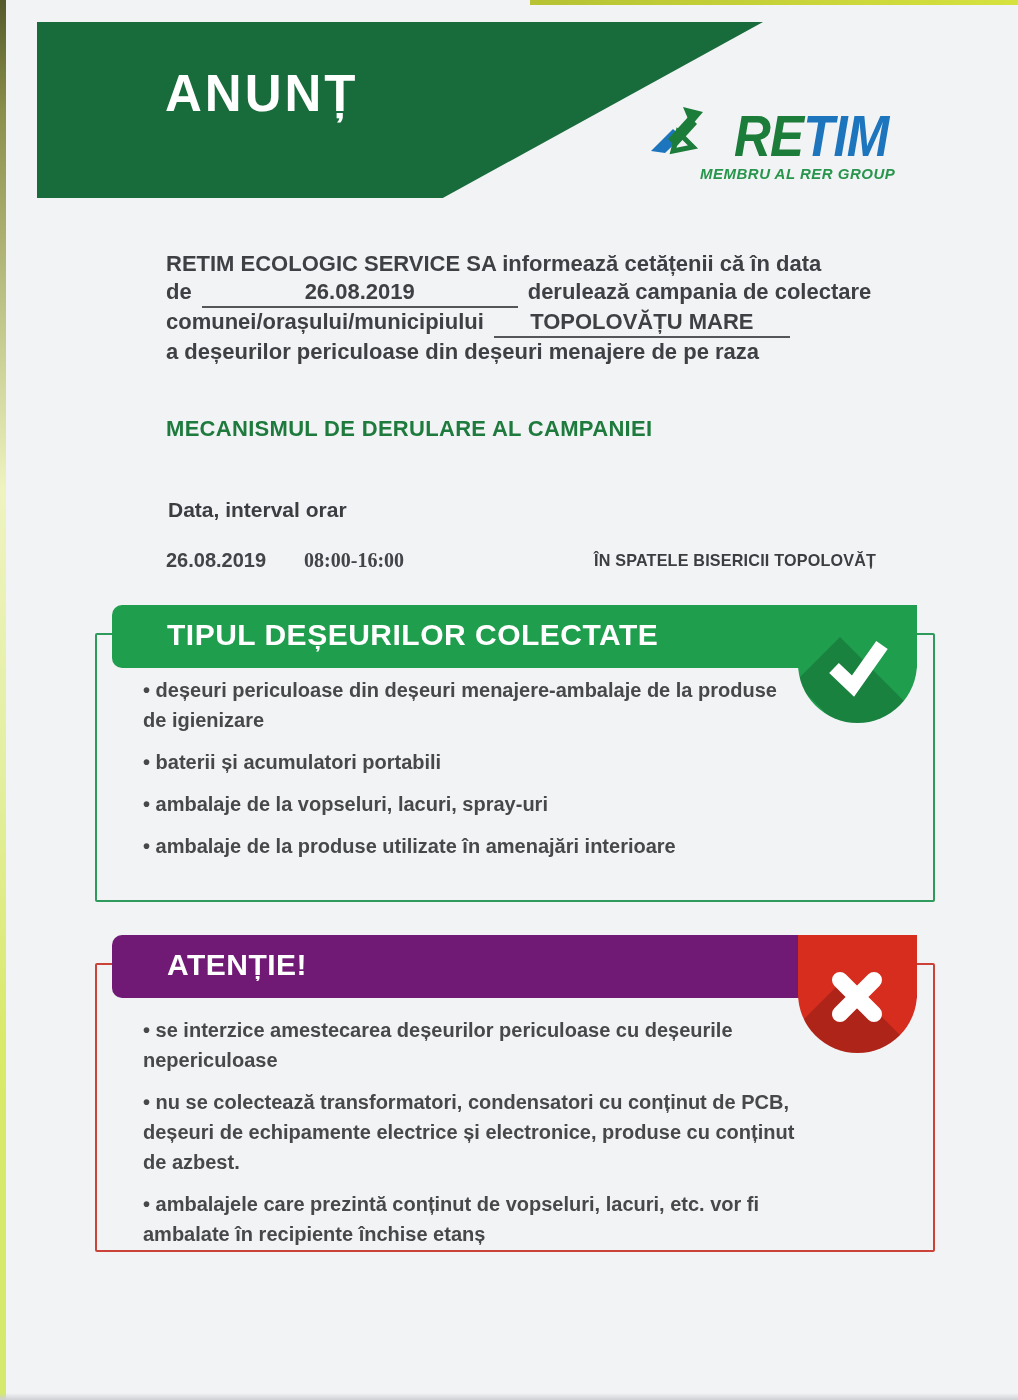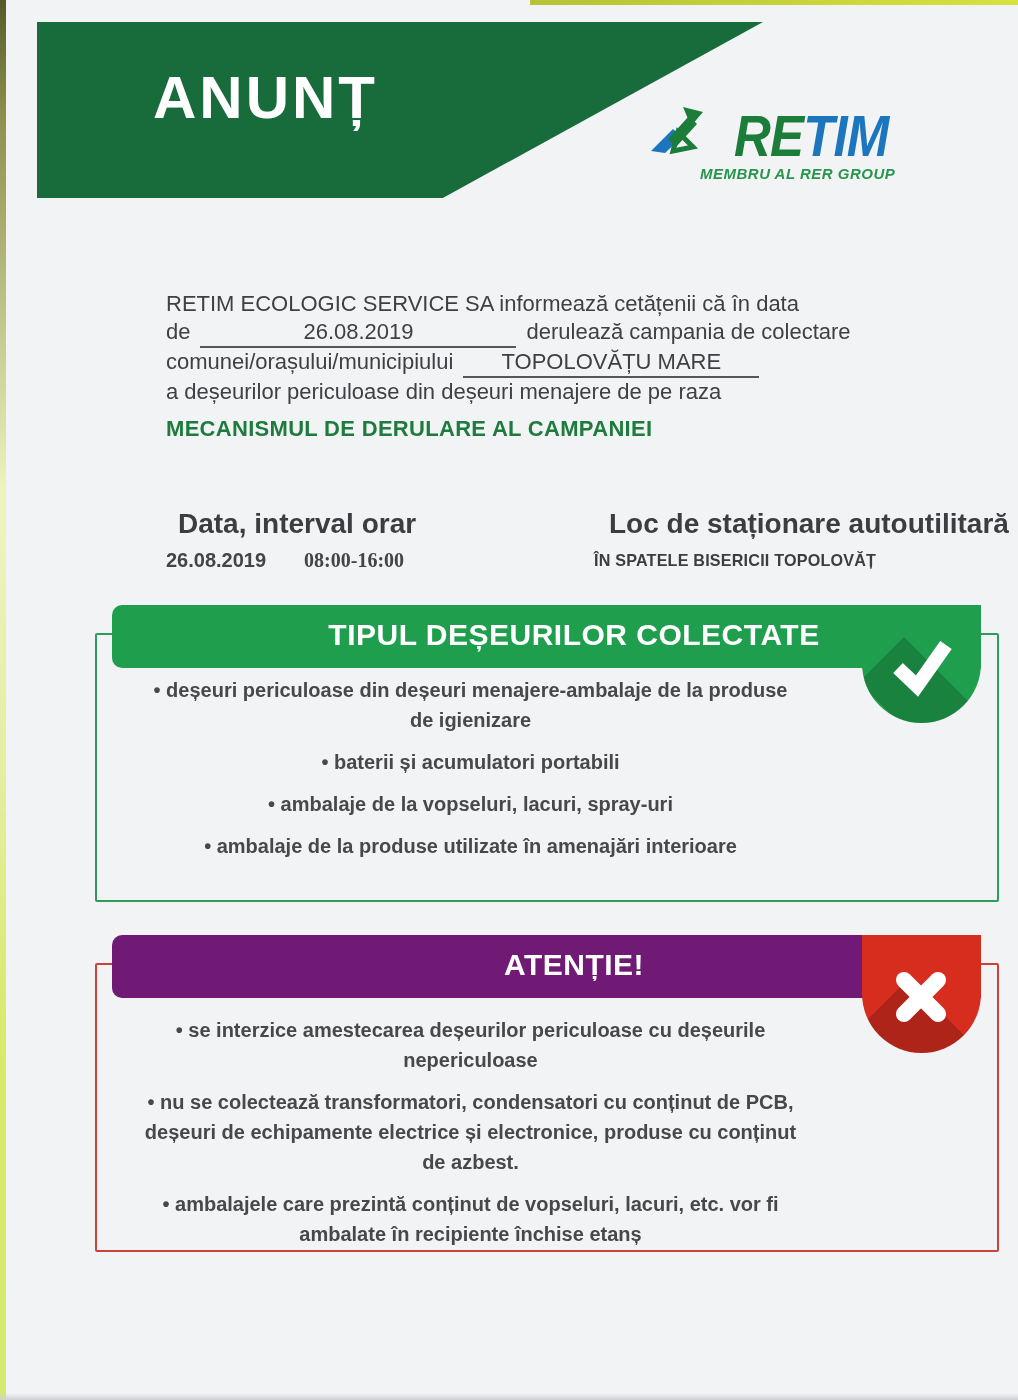--- a/index.html
+++ b/index.html
@@ -14,52 +14,52 @@
     background:linear-gradient(180deg,#565a2c 0%,#8a8f4a 8%,#eef3c0 35%,#e4efa0 55%,#d9e968 75%,#d4e96e 100%);}
   .edge-top{position:absolute;top:0;left:530px;right:0;height:5px;z-index:50;
     background:linear-gradient(90deg,#b7c234,#d6e23e);}
   .edge-bottom{position:absolute;bottom:0;left:0;right:0;height:7px;z-index:50;
     background:linear-gradient(180deg,rgba(0,0,0,0),#cfd0d4);}
   
   .top-banner{position:absolute;left:37px;top:22px;width:726px;height:176px;
     background:#186c3c;
     -webkit-clip-path:polygon(0 0,100% 0,55.9% 100%,0 100%);
     clip-path:polygon(0 0,100% 0,55.9% 100%,0 100%);}
-  .top-banner-title{position:absolute;left:116px;top:46px;margin:0;
-    font-size:60px;font-weight:bold;color:#ffffff;letter-spacing:3px;line-height:1;}
+  .top-banner-title{position:absolute;left:128px;top:46px;margin:0;
+    font-size:51px;font-weight:bold;color:#ffffff;letter-spacing:3px;line-height:1;}
   
   .logo{position:absolute;left:648px;top:104px;}
   .logo-row{display:flex;align-items:flex-end;gap:28px;}
   .logo-icon{width:56px;height:56px;margin-right:2px;}
   .logo-text{font-size:58px;font-weight:bold;font-style:italic;line-height:0.82;
     letter-spacing:-1px;transform:scaleX(0.88);transform-origin:left bottom;white-space:nowrap;}
   .logo-re{color:#1c7c3a;}
   .logo-tim{color:#1d76bd;}
   .logo-tagline{margin:5px 0 4px 52px;font-size:15px;font-weight:bold;font-style:italic;
     color:#28954c;letter-spacing:0.5px;white-space:nowrap;}
   
   .intro{position:absolute;left:166px;top:250px;width:780px;
-    font-size:22px;font-weight:normal;line-height:28px;color:#3e4043;margin-top:40px;}
+    font-size:22px;font-weight:bold;line-height:28px;color:#3e4043;}
   .blank{display:inline-block;border-bottom:2px solid #55565a;text-align:center;
     margin:0 10px;vertical-align:baseline;}
   .blank-date{width:316px;}
   .blank-locality{width:296px;}
   
   .mechanism-heading{position:absolute;left:166px;top:416px;margin:0;
     font-size:22px;font-weight:bold;color:#1e7b3d;letter-spacing:0.3px;white-space:nowrap;}
-  .schedule-header{position:absolute;top:496px;margin:12px;font-size:28px;font-weight:bold;
+  .schedule-header{position:absolute;top:496px;margin:2px;font-size:21px;font-weight:bold;
     color:#3b3d40;white-space:nowrap;}
   .col1{left:166px;} .col2{left:597px;}
   .schedule-row1{position:absolute;left:166px;top:549px;font-size:20px;font-weight:bold;
     color:#424447;white-space:nowrap;}
   .schedule-hours{margin-left:38px;font-family:Liberation Serif, serif;}
   .schedule-location{position:absolute;left:594px;top:551px;font-size:17px;font-weight:bold;
     color:#3b3d40;white-space:nowrap;transform:scaleX(0.95);transform-origin:left top;letter-spacing:0.2px;}
   
-  .panel{position:absolute;left:95px;width:904px;text-align:center;}
+  .panel{position:absolute;left:95px;width:840px;}
   .panel.green{top:605px;height:297px;}
   .panel.red{top:935px;height:317px;}
   .panel-box{position:absolute;left:0;right:0;top:28px;bottom:0;border-radius:2px;}
   .green .panel-box{border:2px solid #2e9b5d;}
   .red .panel-box{border:2px solid #cb4338;}
   .panel-banner{position:absolute;top:0;left:17px;right:18px;height:63px;
     border-radius:10px 18px 0 10px;}
   .green .panel-banner{background:#1f9f4e;}
   .red .panel-banner{background:#701a75;}
   .banner-title{margin:0;padding:13px 0 0 55px;font-size:30px;font-weight:bold;
@@ -112,21 +112,20 @@
 
   <div class="intro">
     <div class="intro-line">RETIM ECOLOGIC SERVICE SA informează cetățenii că în data</div>
     <div class="intro-line"><span>de</span><span class="blank blank-date"><span>26.08.2019</span></span><span>derulează campania de colectare</span></div>
     <div class="intro-line"><span>comunei/orașului/municipiului</span><span class="blank blank-locality"><span>TOPOLOVĂȚU MARE</span></span></div>
     <div class="intro-line">a deșeurilor periculoase din deșeuri menajere de pe raza</div>
   </div>
 
   <h2 class="mechanism-heading">MECANISMUL DE DERULARE AL CAMPANIEI</h2>
   <h3 class="schedule-header col1">Data, interval orar</h3>
-  <h3 class="schedule-header col2">Loc de staționare autoutilitară</h3>
   <div class="schedule-row1"><span>26.08.2019</span><span class="schedule-hours">08:00-16:00</span></div>
   <div class="schedule-location">ÎN SPATELE BISERICII TOPOLOVĂȚ</div>
 
   <section class="panel green">
     <div class="panel-box"></div>
     <div class="panel-banner">
       <h2 class="banner-title">TIPUL DEȘEURILOR COLECTATE</h2>
     </div>
     <div class="badge">
       <div class="long-shadow"></div>

